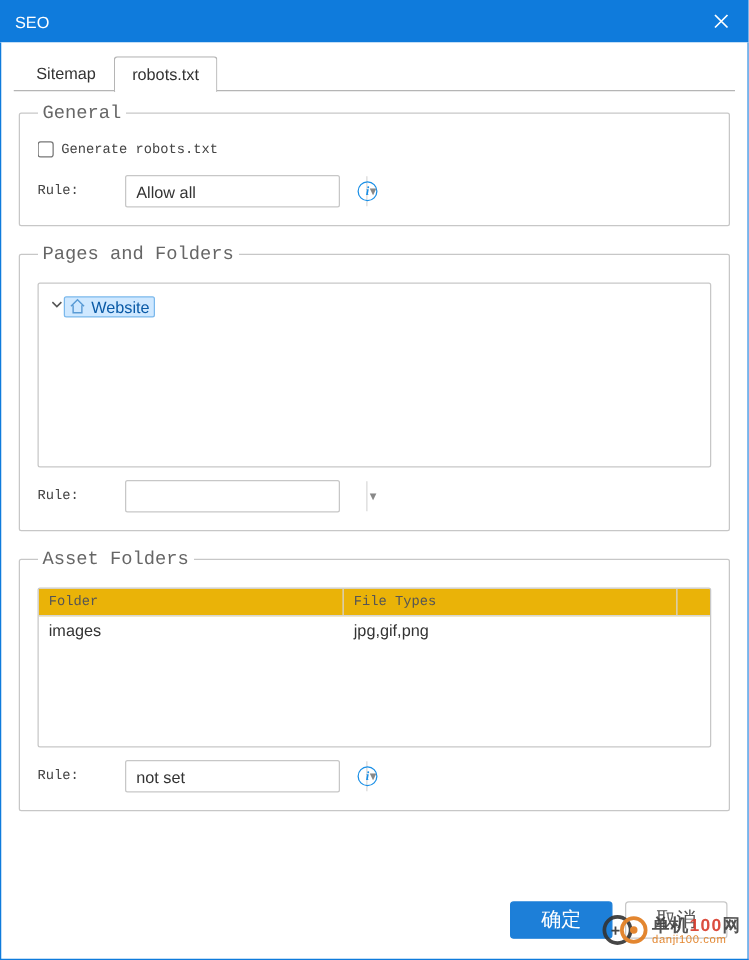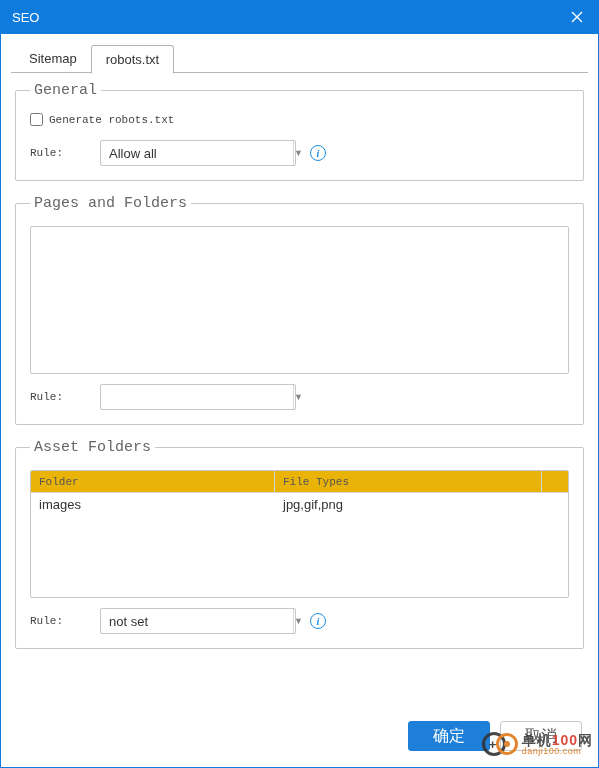--- a/index.html
+++ b/index.html
@@ -21,21 +21,21 @@
 fieldset { border: 1px solid #c7c7c7; border-radius: 2px; margin-bottom: 14px; padding: 14px 14px 14px 14px; }
 legend { font-family: "Courier New", monospace; font-size: 15px; color: #666; padding: 0 4px; }
 
 .row { display: flex; align-items: center; margin-top: 10px; }
 .label-mono { font-family: "Courier New", monospace; font-size: 11px; color: #444; width: 70px; }
 
 .checkbox-row { display: flex; align-items: center; gap: 6px; margin-bottom: 14px; }
 .checkbox-row input { width: 13px; height: 13px; }
 .checkbox-label { font-family: "Courier New", monospace; font-size: 11px; color: #444; }
 
-.combo { display: flex; align-items: center; border: 1px solid #c7c7c7; border-radius: 2px; height: 26px; background: #fff; width: 196px; }
+.combo { display: flex; align-items: center; border: 1px solid #c7c7c7; border-radius: 2px; height: 26px; background: #fff; width: 172px; }
 .combo-input { flex: 1; border: none; outline: none; padding: 0 8px; font-size: 13px; color: #333; background: transparent; }
 .combo-btn { width: 22px; height: 100%; border-left: 1px solid #d9d9d9; display: flex; align-items: center; justify-content: center; cursor: pointer; color: #888; font-size: 9px; }
 
 .info-icon { width: 16px; height: 16px; border: 1.5px solid #1a8fe6; border-radius: 50%; margin-left: 14px; color: #1a8fe6; display: flex; align-items: center; justify-content: center; font-size: 10px; font-weight: bold; font-style: italic; cursor: pointer; font-family: Georgia, serif; }
 
 .tree-box { border: 1px solid #c7c7c7; border-radius: 2px; height: 148px; padding: 8px; overflow: auto; }
 .tree-row { display: flex; align-items: center; height: 20px; }
 .tree-toggle { width: 12px; font-size: 10px; color: #555; cursor: pointer; text-align: center; }
 .tree-node { display: flex; align-items: center; gap: 4px; padding: 1px 4px; }
 .tree-node.selected { background: #cfe8ff; border: 1px solid #7ab8ec; border-radius: 2px; padding: 0 3px; }
@@ -110,20 +110,33 @@
             <span>▼</span>
           </div>
         </div>
         <div class="info-icon">i</div>
       </div>
     </fieldset>
 
     <fieldset>
       <legend>Pages and Folders</legend>
       <div class="tree-box">
+        <div class="tree-row">
+          <span class="tree-toggle">
+            <svg width="9" height="9" viewBox="0 0 10 10">
+                <path d="M1 3 L5 7 L9 3" fill="none" stroke="#555" stroke-width="1.4"></path>
+              </svg>
+          </span>
+          <div class="tree-node selected">
+            <svg class="home-icon" viewBox="0 0 16 16">
+                <path d="M2 8 L8 2 L14 8 M4 7 V14 H12 V7" fill="none" stroke="#5a9bd5" stroke-width="1.3"></path>
+              </svg>
+            <span class="tree-label selected">Website</span>
+          </div>
+        </div>
       </div>
       <div class="row">
         <span class="label-mono">Rule:</span>
         <div class="combo">
           <input class="combo-input" value="" style="">
           <div class="combo-btn">
             <span>▼</span>
           </div>
         </div>
       </div>

